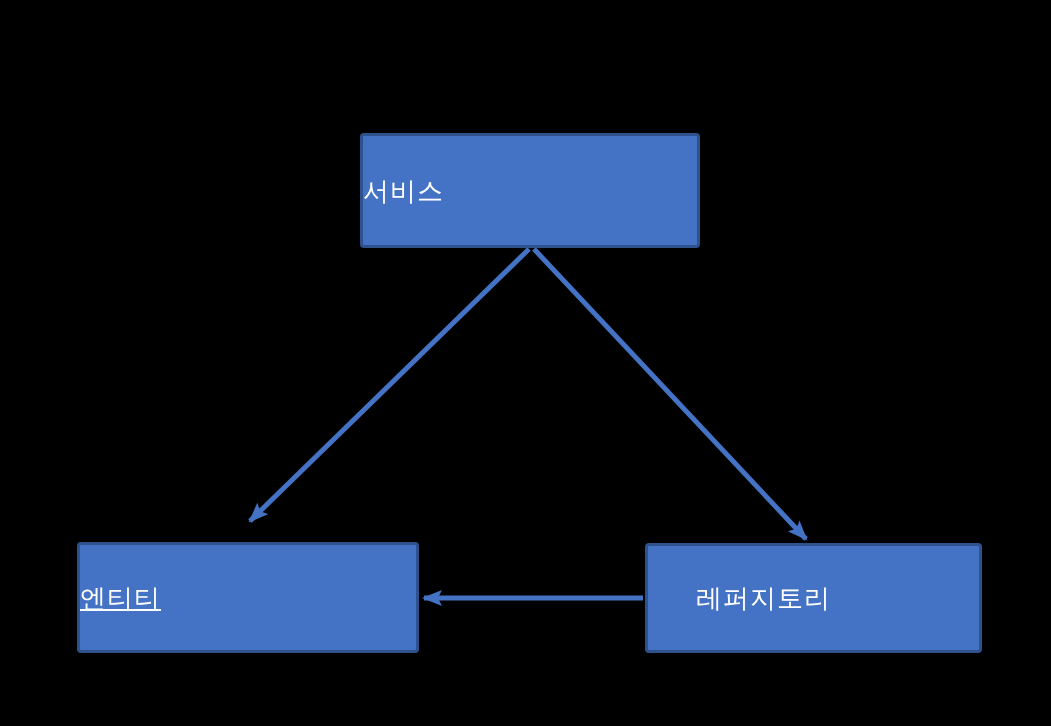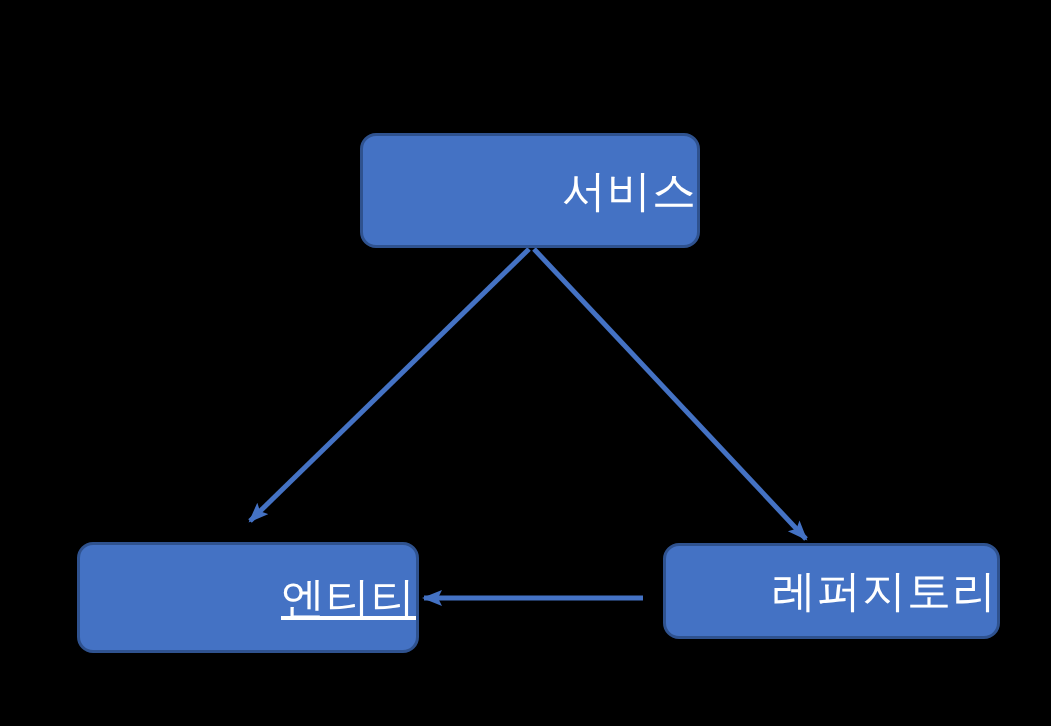--- a/index.html
+++ b/index.html
@@ -20,47 +20,48 @@
     left: 0;
     top: 0;
     width: 1051px;
     height: 726px;
   }
   .node {
     position: absolute;
     box-sizing: border-box;
     background: #4472C4;
     border: 3px solid #2F528F;
-    border-radius: 16px;
+    border-radius: 4px;
     color: #FFFFFF;
     display: flex;
     align-items: center;
-    justify-content: flex-end;
-    font-size: 44px;
+    justify-content: flex-start;
+    font-size: 26px;
     letter-spacing: 1px;
     line-height: 1;
   }
   .node-service {
     left: 360px;
     top: 133px;
     width: 340px;
     height: 115px;
   }
   .node-entity {
     left: 77px;
     top: 542px;
     width: 342px;
     height: 111px;
     text-decoration: underline;
   }
   .node-repository {
-    left: 663px;
+    left: 645px;
     top: 543px;
     width: 337px;
-    height: 96px;
+    height: 110px;
+    padding-left: 48px;
   }
   .node-label {
     display: block;
     text-align: center;
   }
 </style>
 </head>
 <body>
 
 <div class="canvas">

